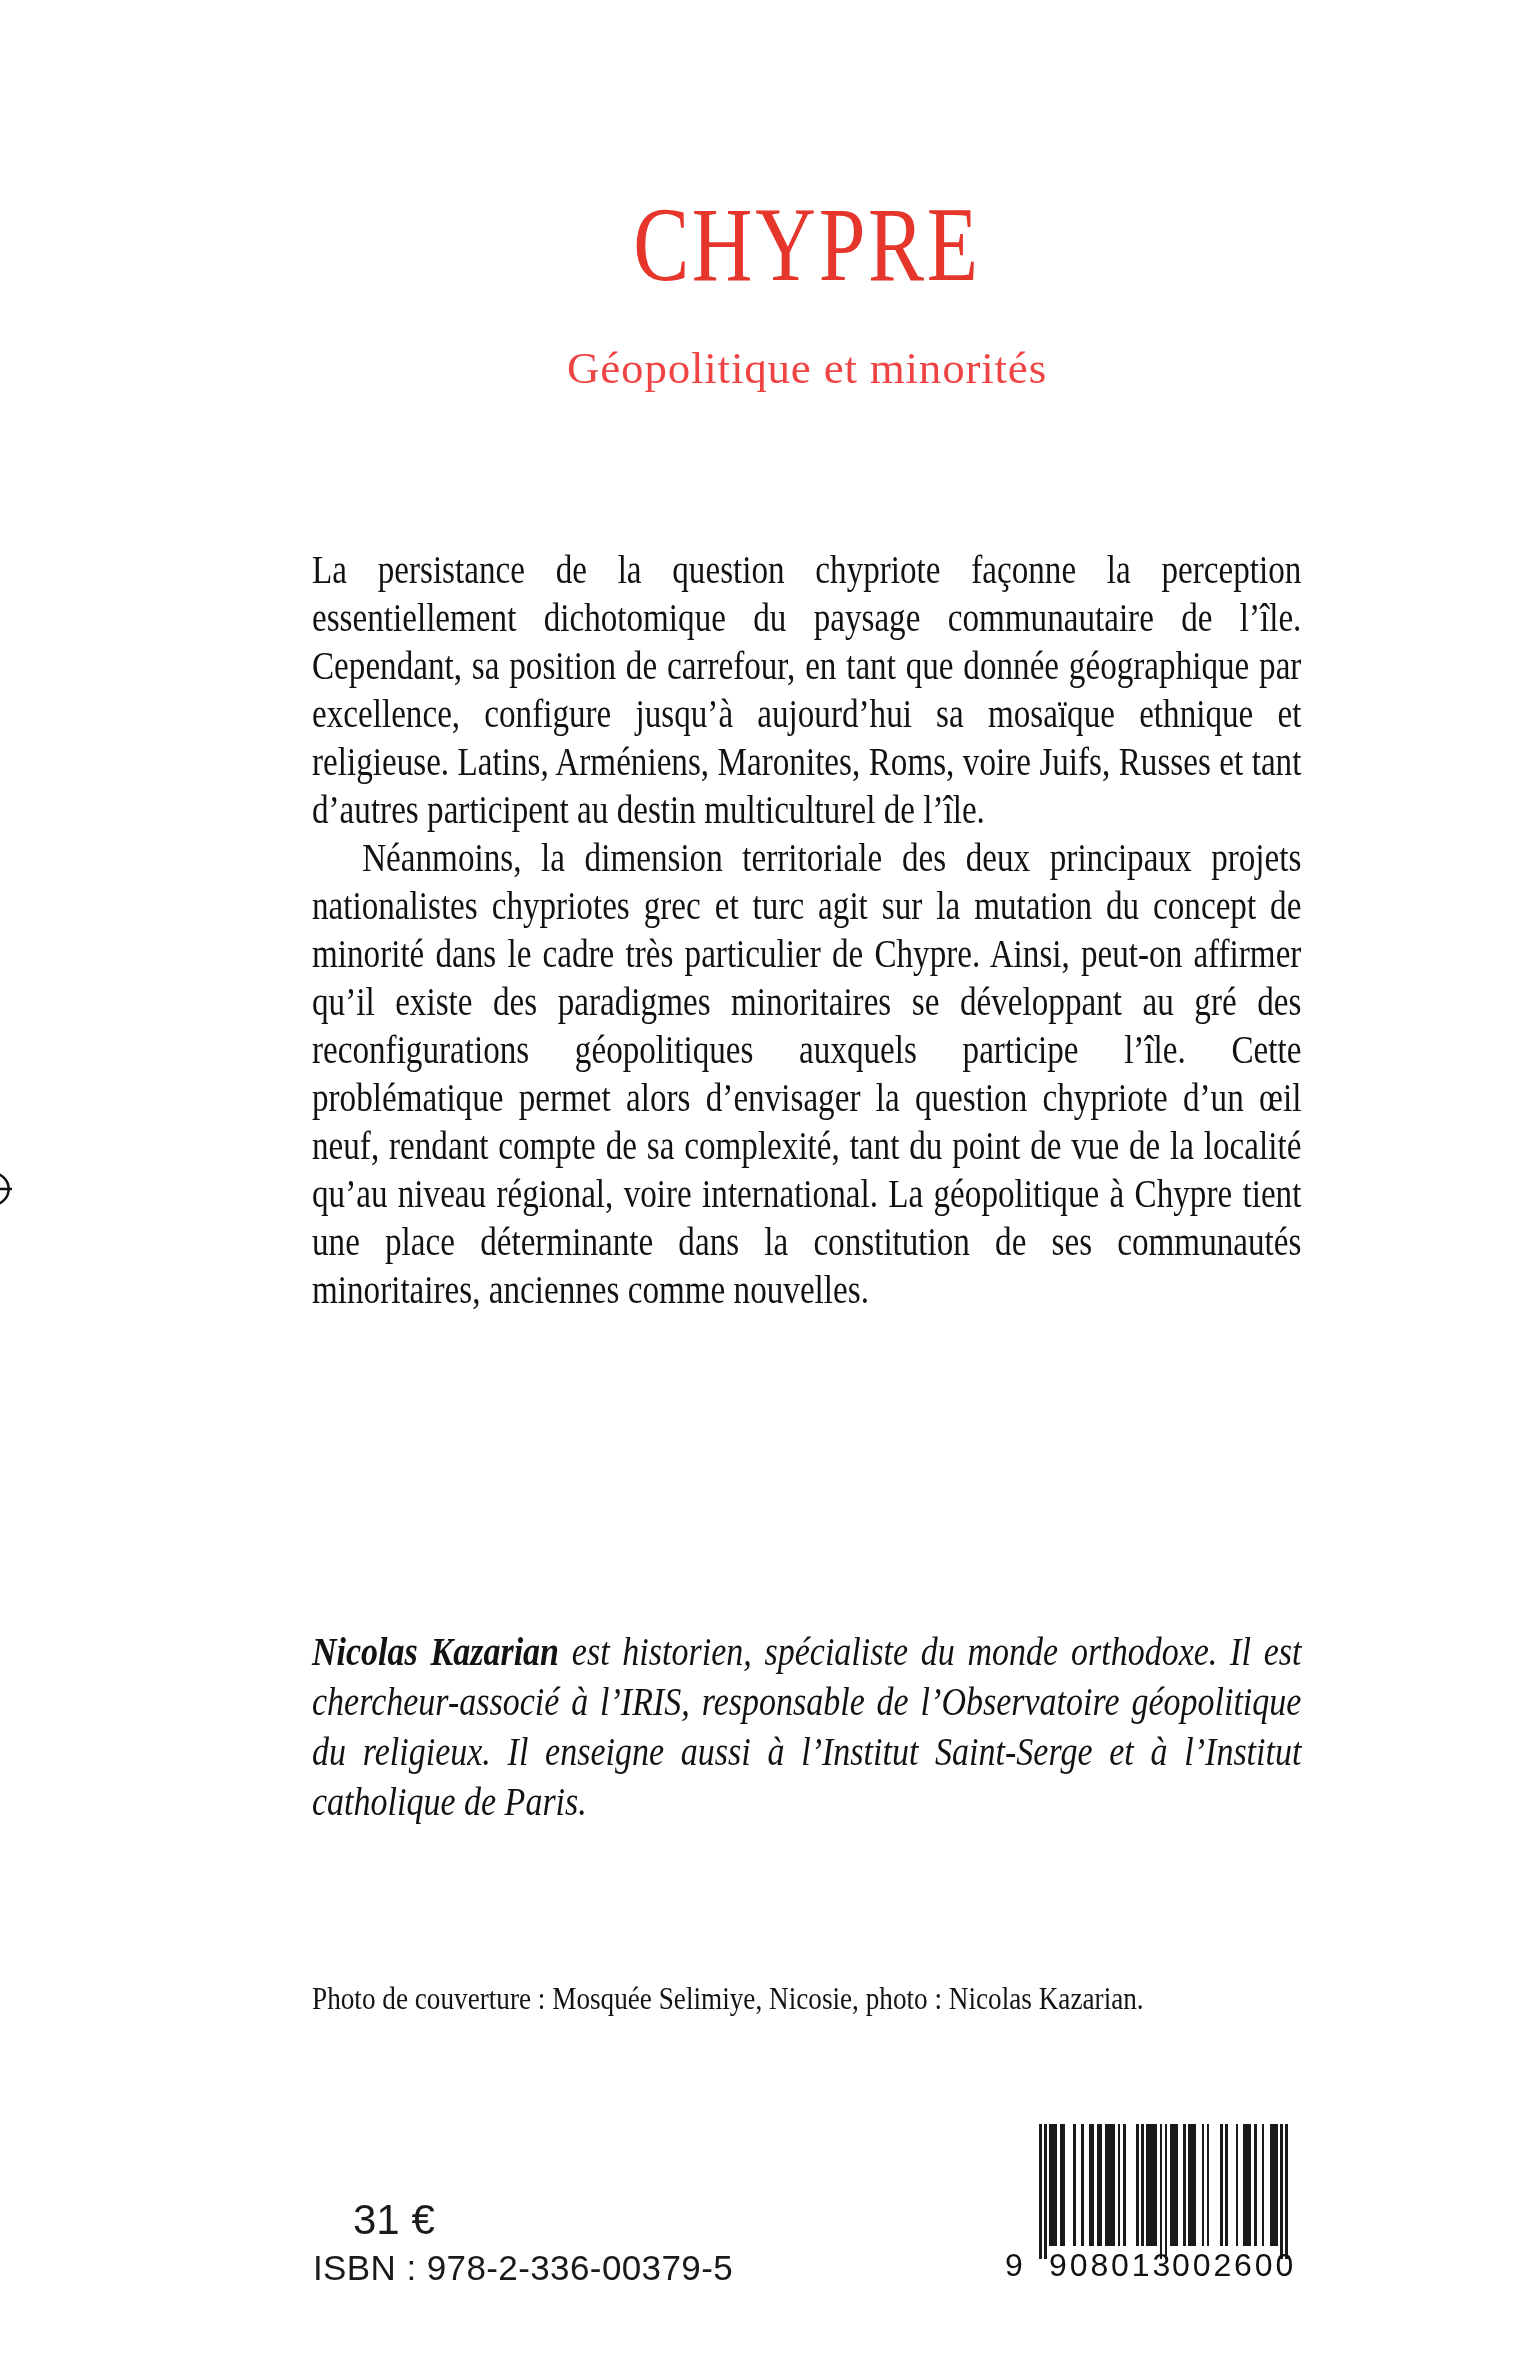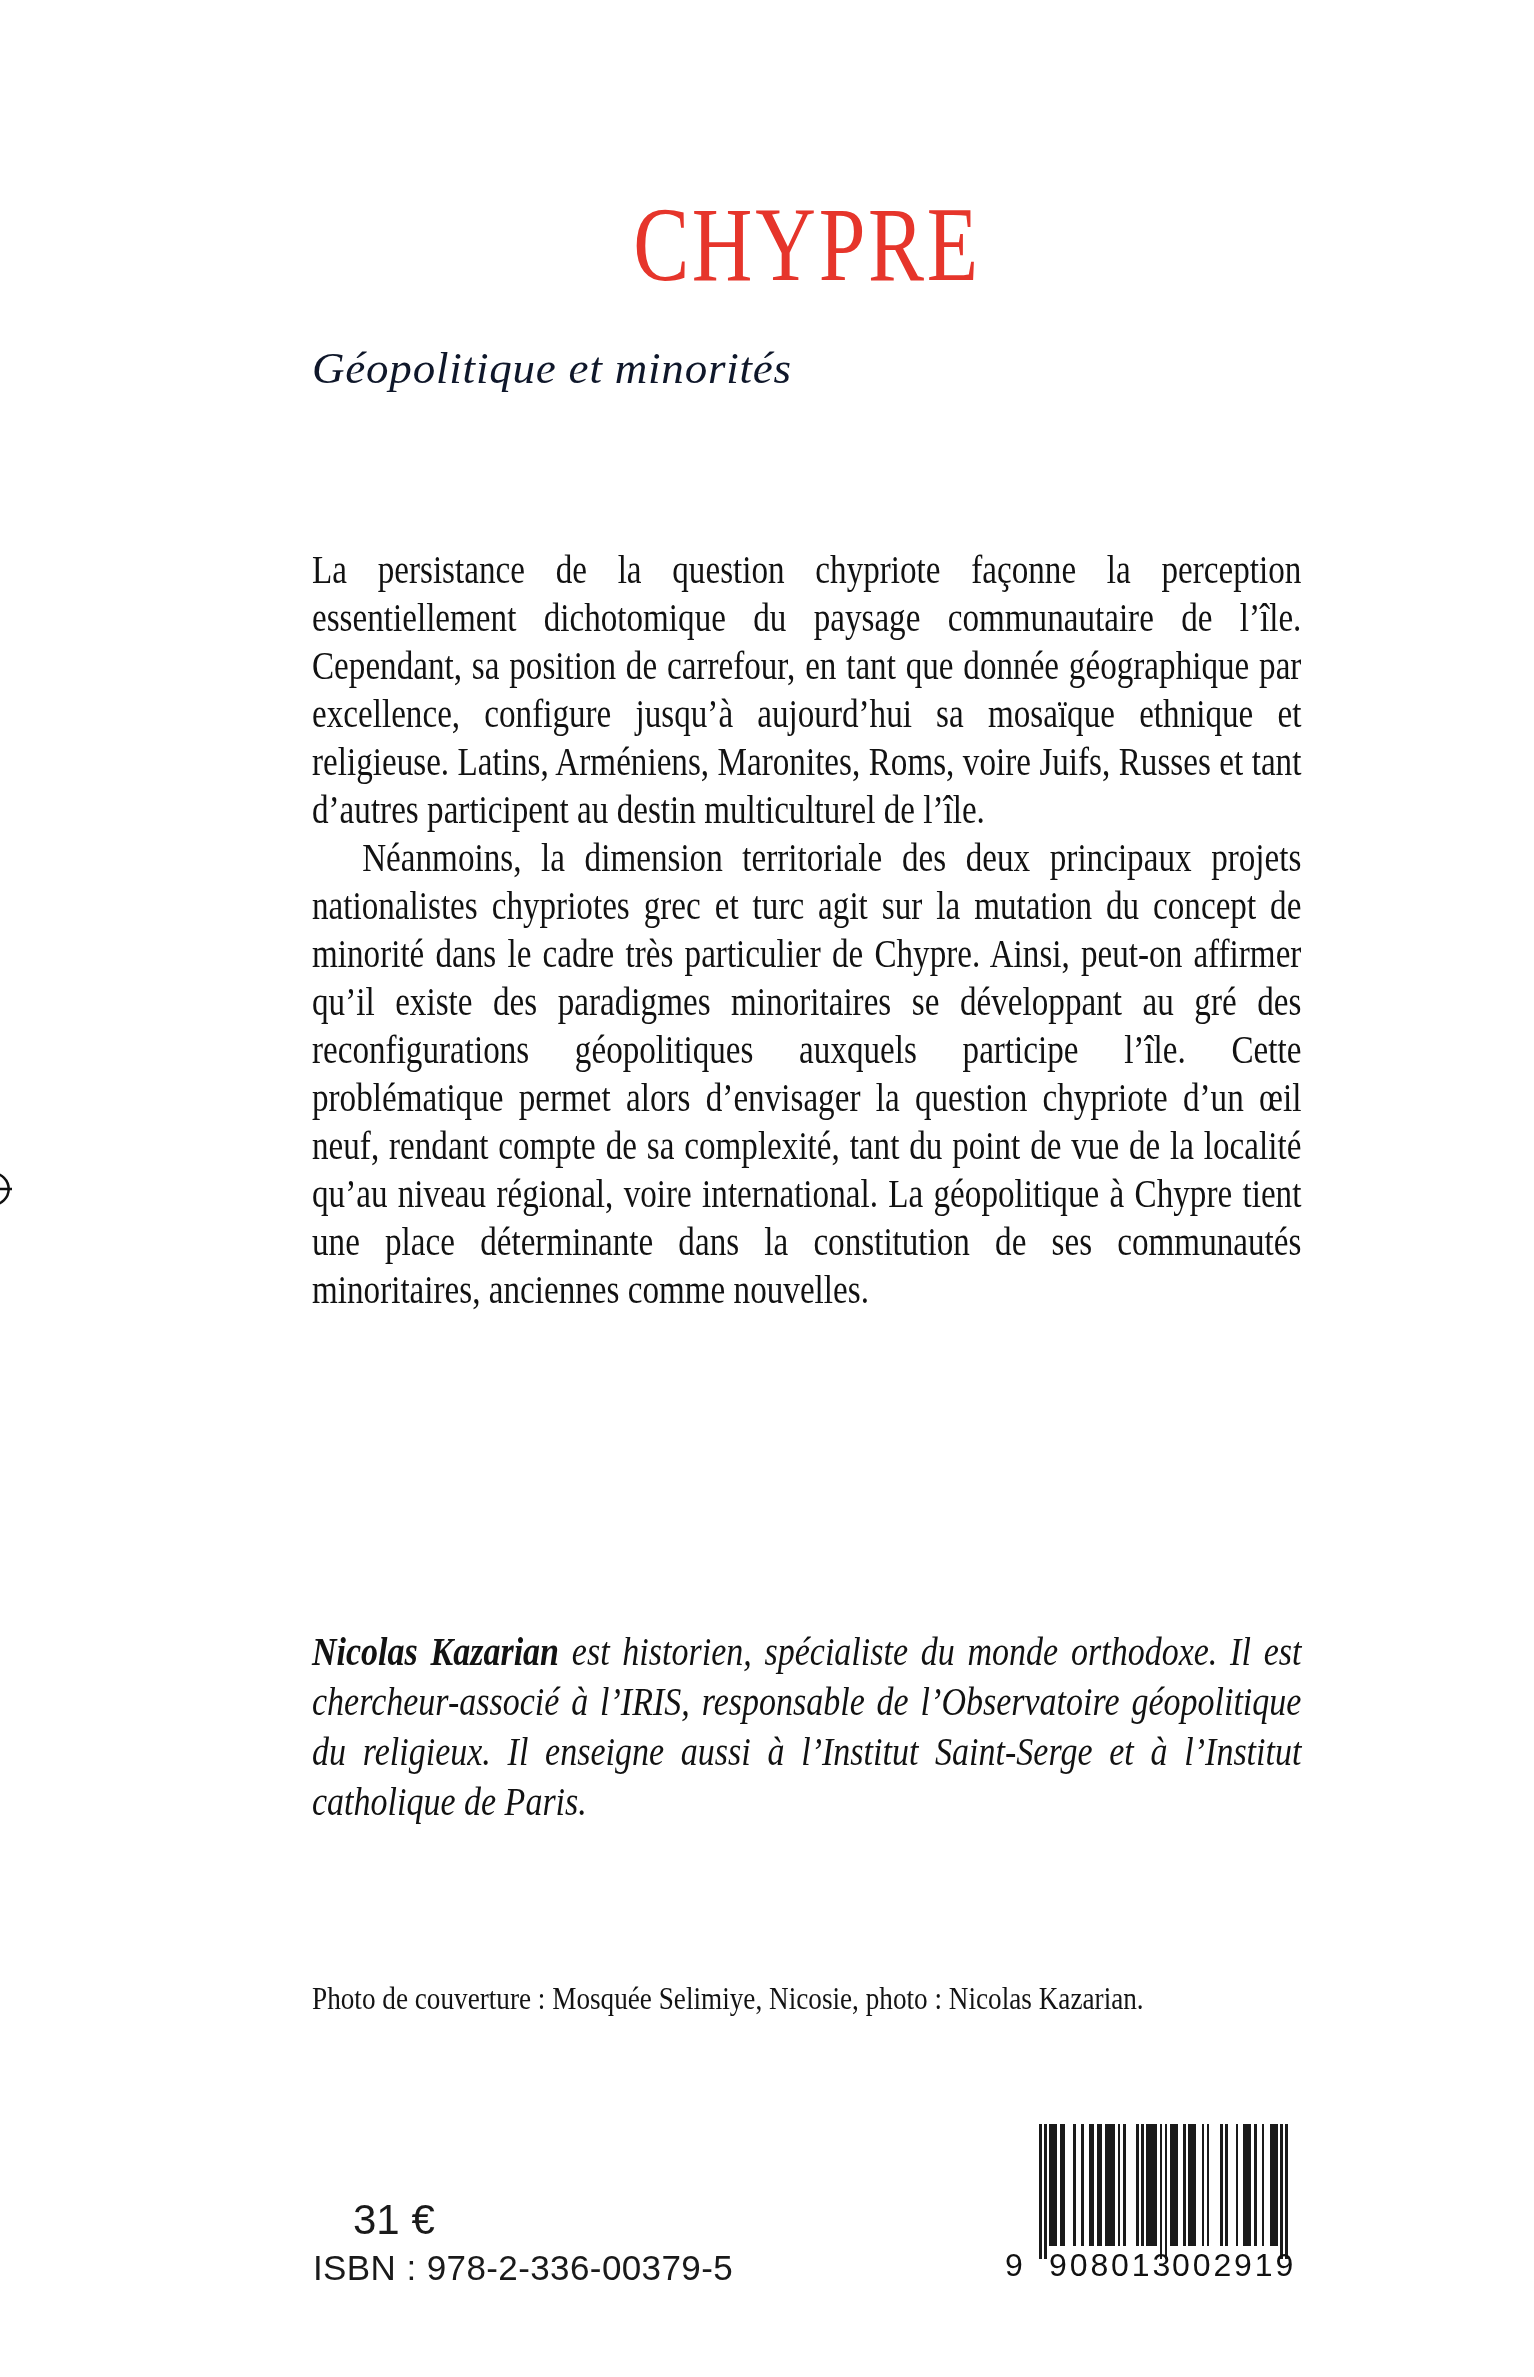--- a/index.html
+++ b/index.html
@@ -37,27 +37,26 @@
     transform: scaleX(0.80);
     transform-origin: 50% 0;
     white-space: nowrap;
   }
   .book-subtitle {
     position: absolute;
     left: 312px;
     top: 342px;
     width: 990px;
     margin: 0;
-    text-align: left;
-    font-style: italic;
+    text-align: center;
     font-weight: normal;
     font-size: 45px;
     line-height: 52px;
     letter-spacing: 0.8px;
-    color: #0f172a;
+    color: #ef4444;
     white-space: nowrap;
   }
   
   .synopsis {
     position: absolute;
     left: 312px;
     top: 546px;
     width: 1164px;
     transform: scaleX(0.85);
     transform-origin: 0 0;
@@ -218,17 +217,17 @@
         <rect x="256.36" y="0" width="3.18" height="146" fill="#1a1a1a"></rect>
         <rect x="265.74" y="0" width="3.18" height="146" fill="#1a1a1a"></rect>
         <rect x="275.12" y="0" width="3.18" height="146" fill="#1a1a1a"></rect>
         <rect x="278.24" y="0" width="3.18" height="146" fill="#1a1a1a"></rect>
         <rect x="281.37" y="0" width="3.18" height="146" fill="#1a1a1a"></rect>
         <rect x="287.62" y="0" width="3.18" height="161" fill="#1a1a1a"></rect>
         <rect x="293.87" y="0" width="3.18" height="161" fill="#1a1a1a"></rect>
       </svg>
     <span class="bc-digit bc-lead">9</span>
     <span class="bc-digit bc-left">908013</span>
-    <span class="bc-digit bc-right">002919</span>
+    <span class="bc-digit bc-right">002600</span>
   </div>
 
 </div>
 
 
 </body></html>

